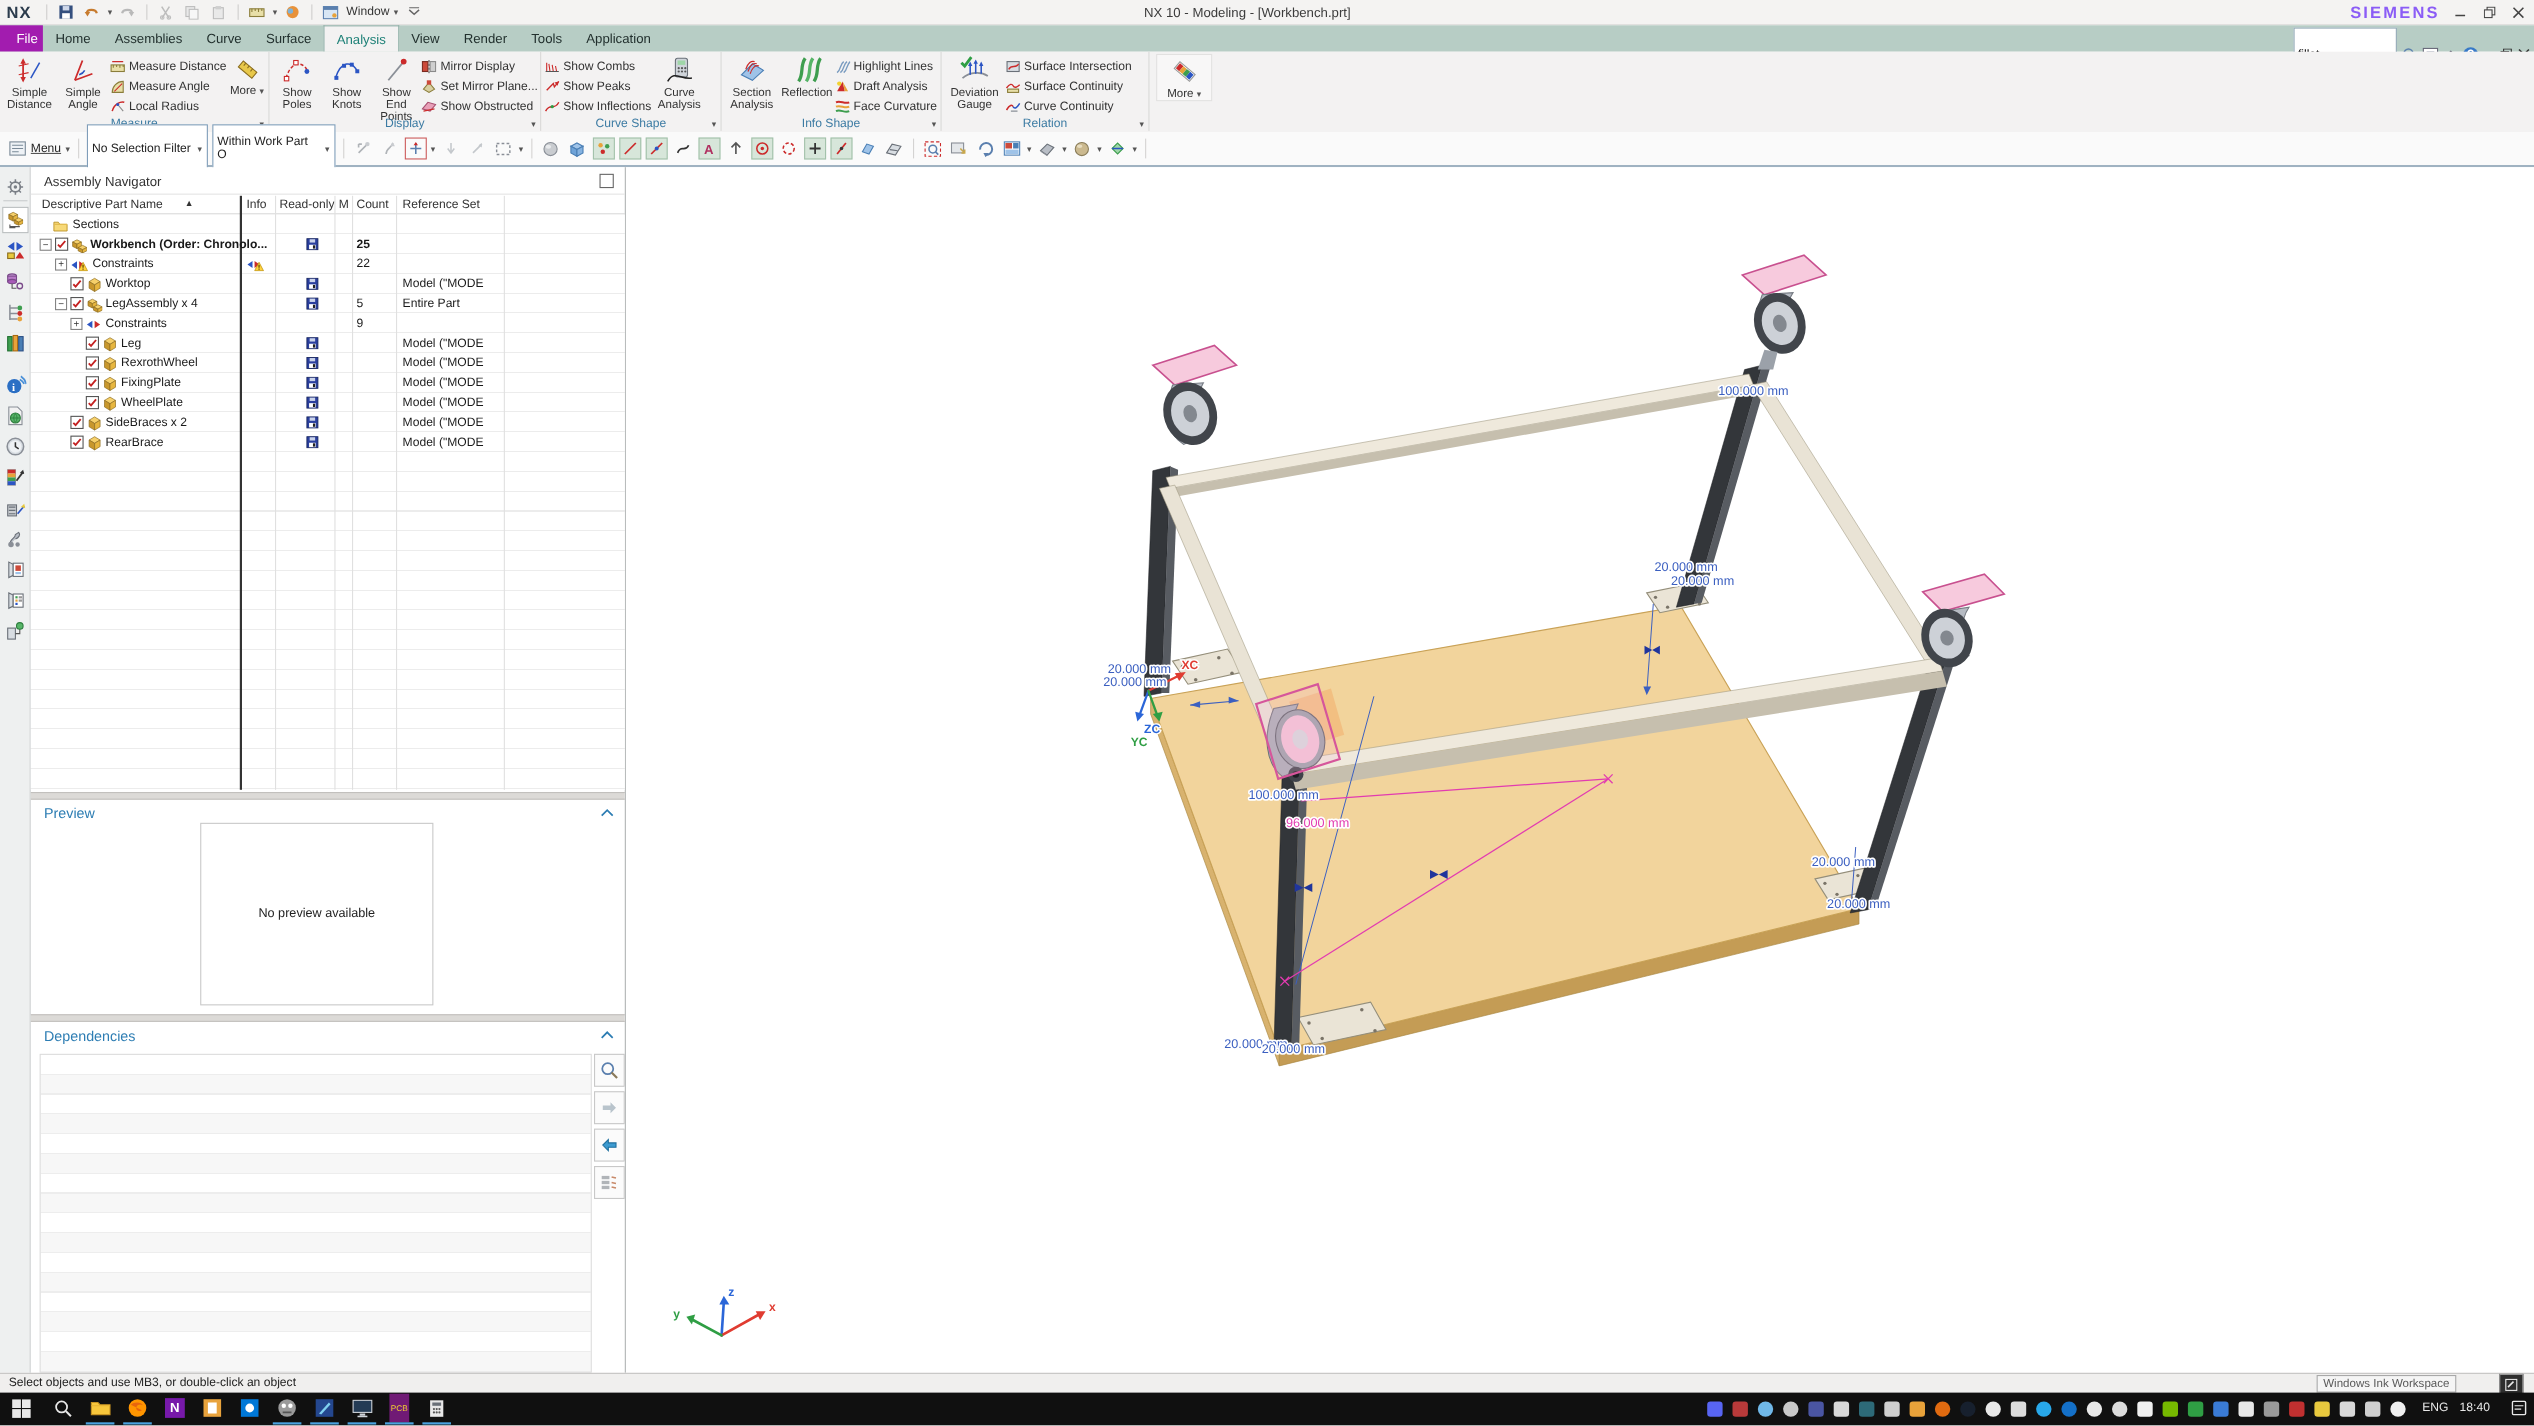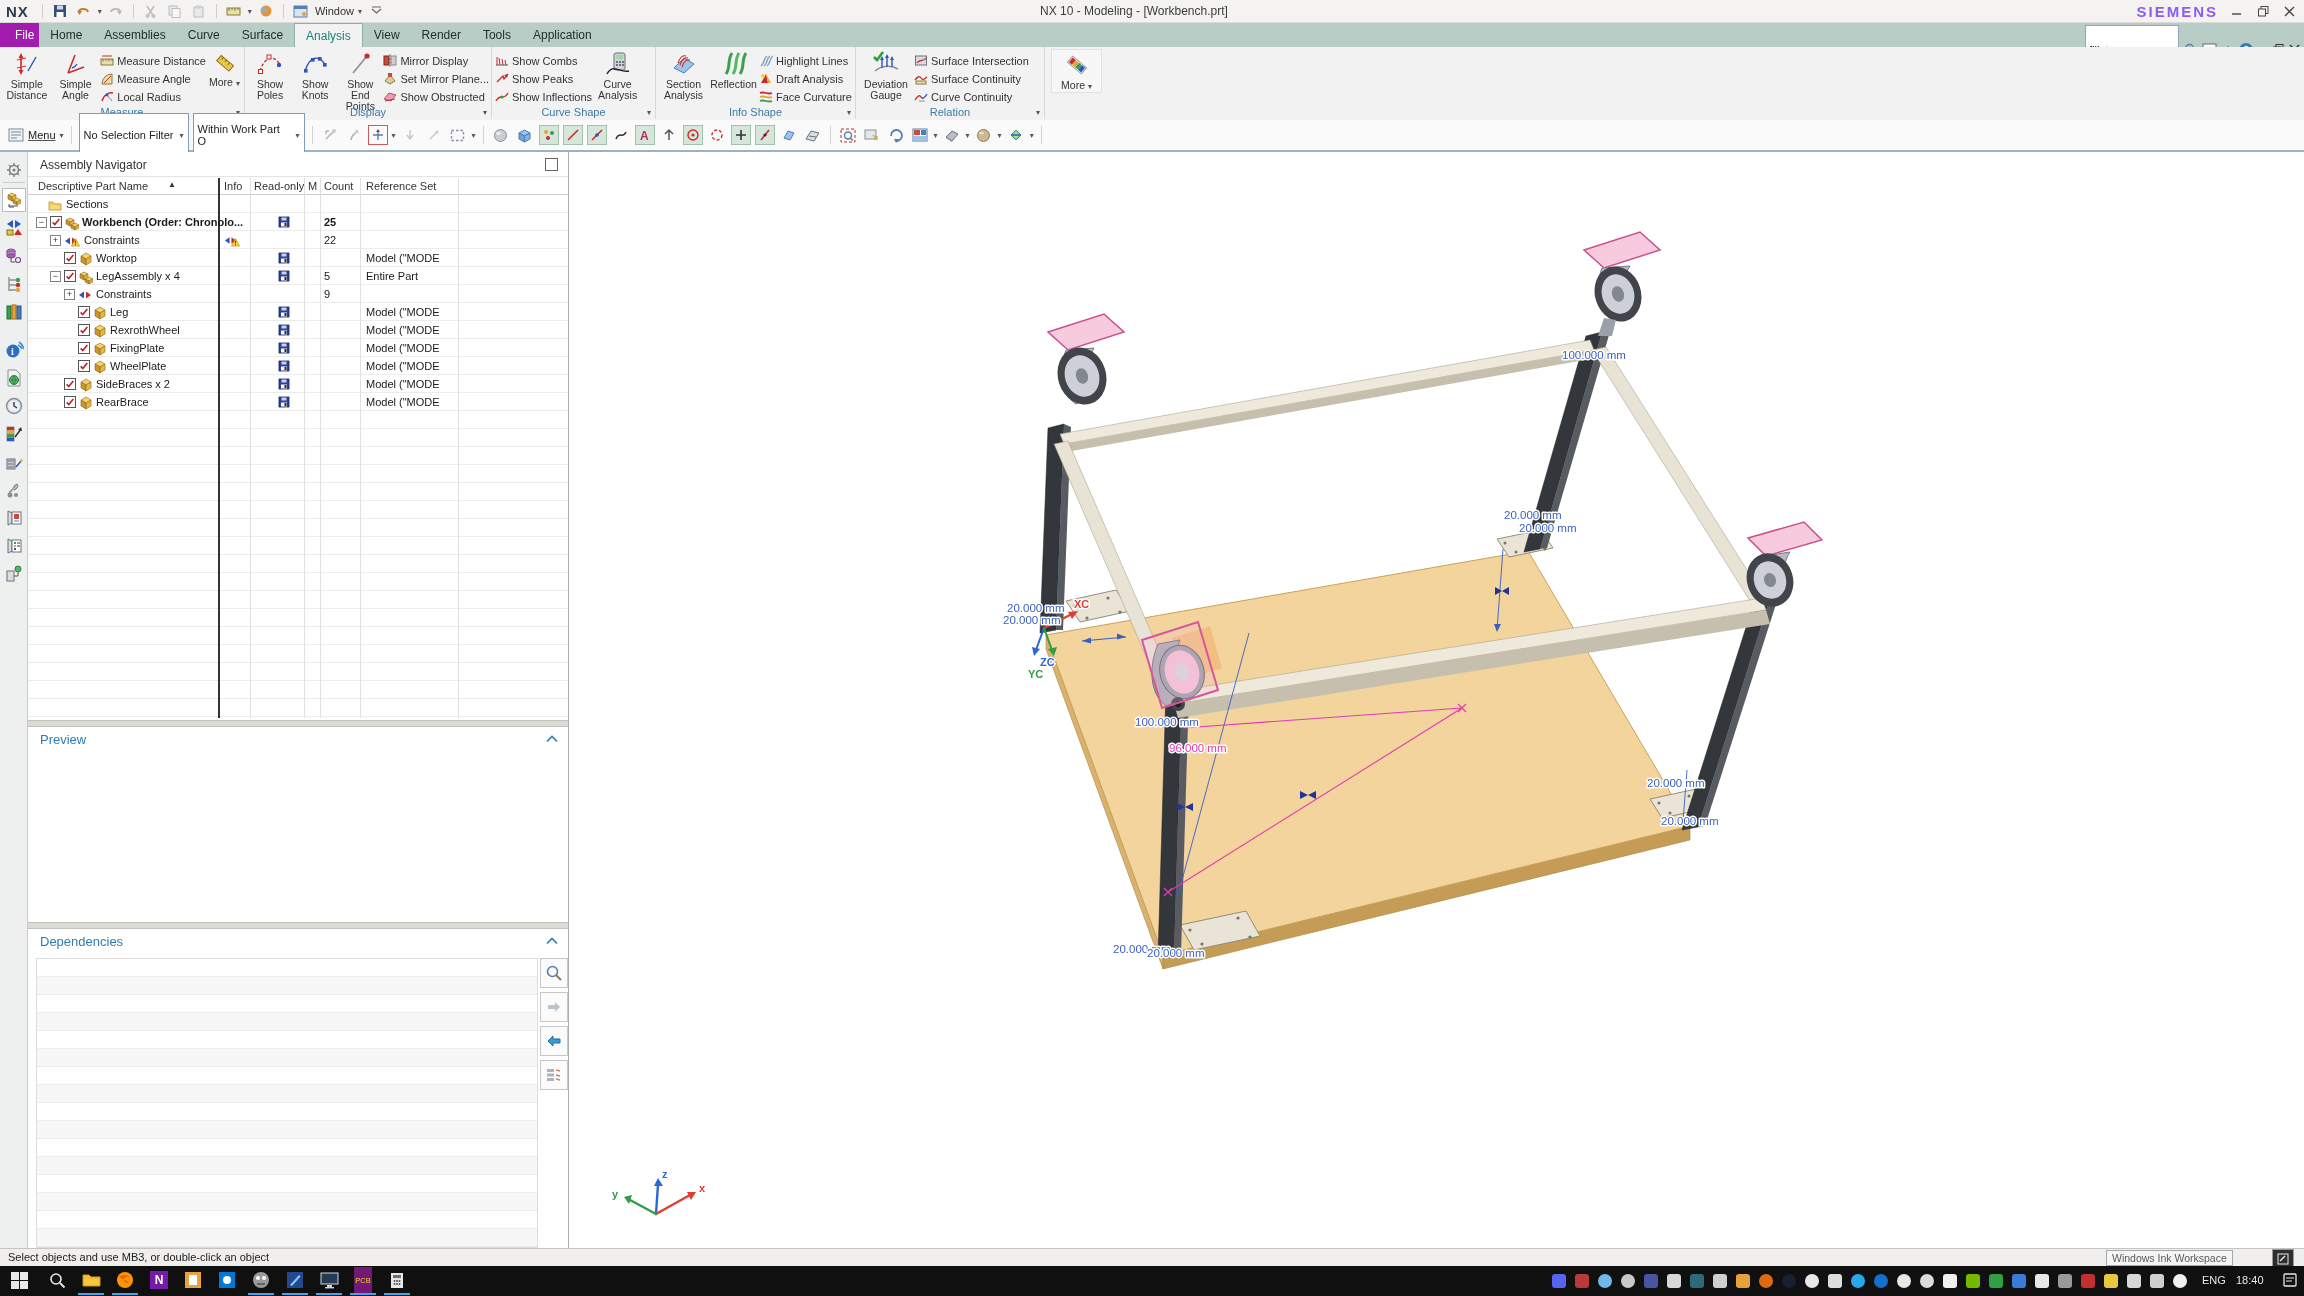--- a/index.html
+++ b/index.html
@@ -1055,20 +1055,23 @@
         <use href="#sym-disk"></use>
       </svg>
     <span class="tref" style="left:338px">Model ("MODE</span>
   </div>
 
   <div class="splitter" style="top:568px"></div>
   <span class="sechdr" style="top:580px">Preview</span>
   <svg class="chev" style="top:583px" width="12" height="8">
       <use href="#sym-chevup"></use>
     </svg>
+  <div id="pvbox">
+      <span>No preview available</span>
+    </div>
 
   <div class="splitter" style="top:770px"></div>
   <span class="sechdr" style="top:782px">Dependencies</span>
   <svg class="chev" style="top:785px" width="12" height="8">
       <use href="#sym-chevup"></use>
     </svg>
   <div class="depstripe"></div>
   <div class="depbtn" style="top:806px">
       <svg width="18" height="18">
         <use href="#sym-mag"></use>

